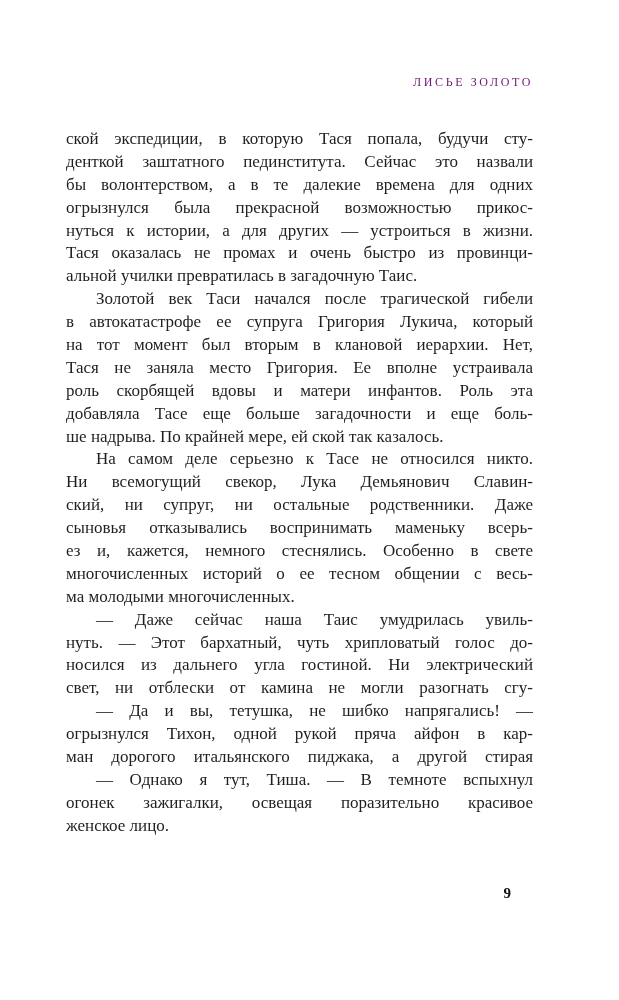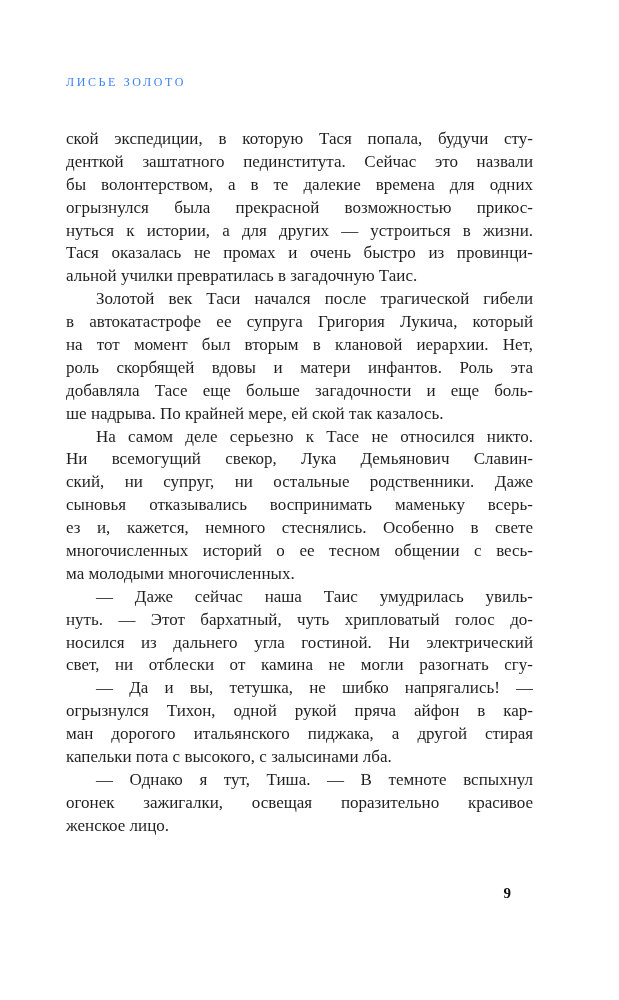--- a/index.html
+++ b/index.html
@@ -14,24 +14,24 @@
     background: #ffffff;
     overflow: hidden;
     font-family: "Liberation Serif", "DejaVu Serif", serif;
     color: #1f1f1f;
   }
   .running-title {
     position: absolute;
     top: 75px;
     left: 66px;
     width: 467px;
-    text-align: left;
+    text-align: right;
     font-size: 12px;
     letter-spacing: 2.6px;
-    color: #3b82f6;
+    color: #701a75;
     text-transform: uppercase;
   }
   .body-text {
     position: absolute;
     top: 128px;
     left: 66px;
     width: 467px;
     font-size: 17px;
     line-height: 22.9px;
   }
@@ -78,20 +78,21 @@
         <div class="line">бы волонтерством, а в те далекие времена для одних</div>
         <div class="line">огрызнулся была прекрасной возможностью прикос-</div>
         <div class="line">нуться к истории, а для других — устроиться в жизни.</div>
         <div class="line">Тася оказалась не промах и очень быстро из провинци-</div>
         <div class="line last">альной училки превратилась в загадочную Таис.</div>
       </div>
       <div class="paragraph">
         <div class="line indent">Золотой век Таси начался после трагической гибели</div>
         <div class="line">в автокатастрофе ее супруга Григория Лукича, который</div>
         <div class="line">на тот момент был вторым в клановой иерархии. Нет,</div>
+        <div class="line">Тася не заняла место Григория. Ее вполне устраивала</div>
         <div class="line">роль скорбящей вдовы и матери инфантов. Роль эта</div>
         <div class="line">добавляла Тасе еще больше загадочности и еще боль-</div>
         <div class="line last">ше надрыва. По крайней мере, ей ской так казалось.</div>
       </div>
       <div class="paragraph">
         <div class="line indent">На самом деле серьезно к Тасе не относился никто.</div>
         <div class="line">Ни всемогущий свекор, Лука Демьянович Славин-</div>
         <div class="line">ский, ни супруг, ни остальные родственники. Даже</div>
         <div class="line">сыновья отказывались воспринимать маменьку всерь-</div>
         <div class="line">ез и, кажется, немного стеснялись. Особенно в свете</div>
@@ -101,21 +102,20 @@
       <div class="paragraph">
         <div class="line indent">— Даже сейчас наша Таис умудрилась увиль-</div>
         <div class="line">нуть. — Этот бархатный, чуть хрипловатый голос до-</div>
         <div class="line">носился из дальнего угла гостиной. Ни электрический</div>
         <div class="line">свет, ни отблески от камина не могли разогнать сгу-</div>
       </div>
       <div class="paragraph">
         <div class="line indent">— Да и вы, тетушка, не шибко напрягались! —</div>
         <div class="line">огрызнулся Тихон, одной рукой пряча айфон в кар-</div>
         <div class="line">ман дорогого итальянского пиджака, а другой стирая</div>
-        <div class="line last">капельки пота с высокого, с залысинами лба.</div>
       </div>
       <div class="paragraph">
         <div class="line indent">— Однако я тут, Тиша. — В темноте вспыхнул</div>
         <div class="line">огонек зажигалки, освещая поразительно красивое</div>
         <div class="line last">женское лицо.</div>
       </div>
     </div>
 
   <div class="page-number">9</div>
 </div>

